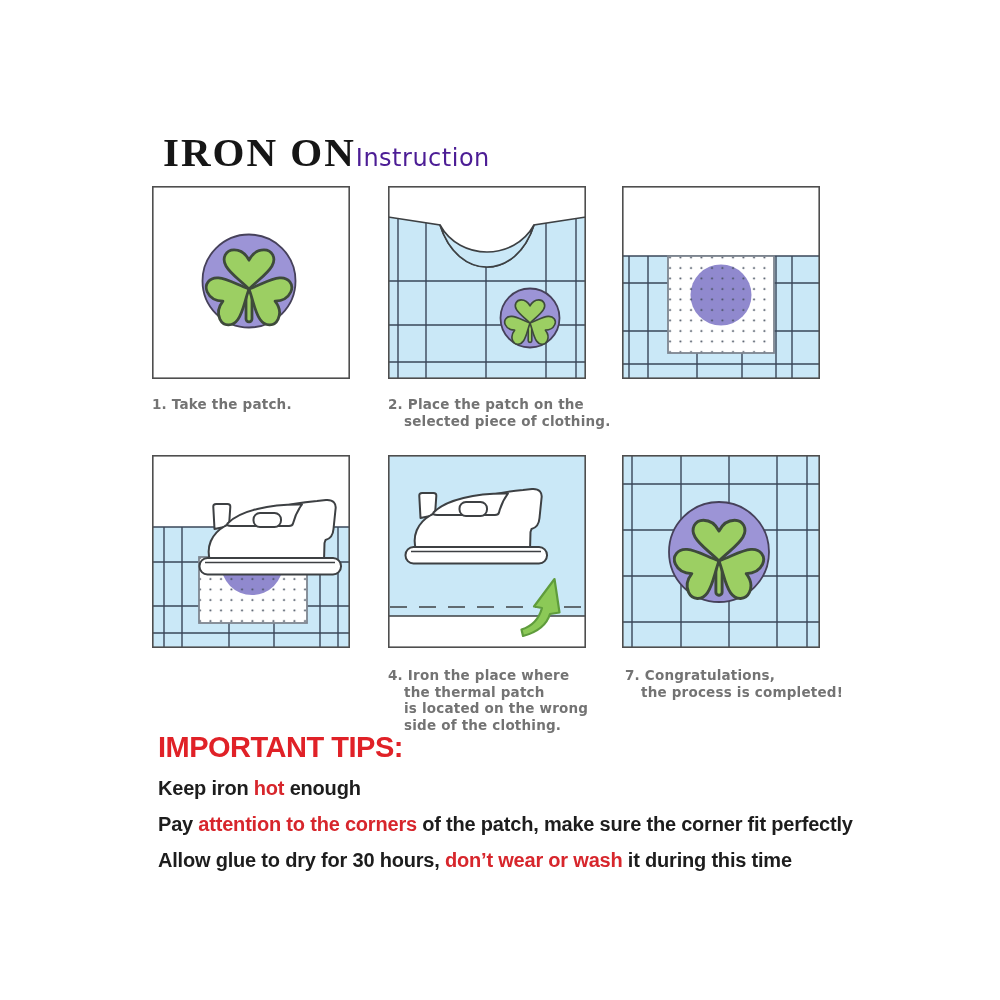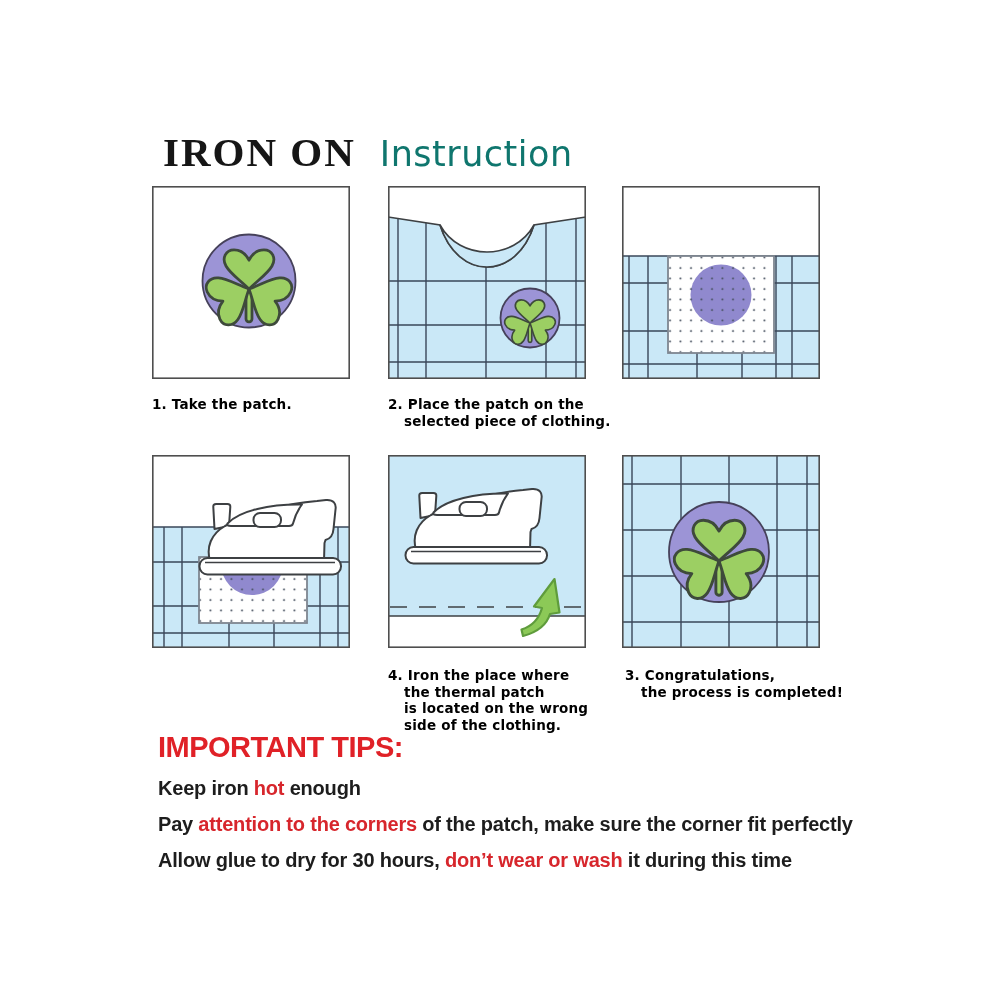--- a/index.html
+++ b/index.html
@@ -3,30 +3,30 @@
 <meta charset="utf-8">
 <style>
   html,body{margin:0;padding:0;background:#ffffff;}
   #canvas{position:relative;width:1000px;height:956px;background:#fff;overflow:hidden;
           font-family:"DejaVu Sans",sans-serif;}
 
   
   .title{position:absolute;left:163px;top:128px;display:flex;align-items:baseline;white-space:nowrap;}
   .title .serif{font-family:"Liberation Serif",serif;font-weight:600;font-size:41px;
                 letter-spacing:2px;color:#161616;}
-  .title .sans{font-family:"DejaVu Sans",sans-serif;font-weight:400;font-size:35px;
-               letter-spacing:0.5px;color:#0f766e;margin-left:24px;}
+  .title .sans{font-family:"DejaVu Sans",sans-serif;font-weight:400;font-size:24px;
+               letter-spacing:0.5px;color:#4c1d95;}
 
   
   .panel{position:absolute;width:198px;height:193px;}
   .p-r1{top:186px;}  .p-r2{top:455px;}
   .p-c1{left:152px;} .p-c2{left:388px;} .p-c3{left:622px;}
 
   
-  .caption{position:absolute;width:232px;font-size:13.5px;line-height:16.5px;color:#000000;
+  .caption{position:absolute;width:232px;font-size:13.5px;line-height:16.5px;color:#737373;
            letter-spacing:0.2px;font-weight:600;white-space:pre-line;
            padding-left:16px;text-indent:-16px;}
   .cap-r1{top:396px;} .cap-r2{top:667px;}
 
   
   .tips{position:absolute;left:158px;top:731px;font-family:"Liberation Sans",sans-serif;}
   .tips-heading{font-size:29px;font-weight:700;letter-spacing:-0.5px;color:var(--heading-red,#e02127);}
   .tip{font-size:20px;font-weight:700;letter-spacing:-0.2px;color:#1d1d1d;margin-top:13px;}
   .tip:first-of-type{margin-top:12px;}
   .tip .red{color:var(--tips-red,#d7262c);}
@@ -176,21 +176,21 @@
     </svg>
   </div>
 
   <div class="caption cap-r1 p-c1">1. Take the patch.</div>
   <div class="caption cap-r1 p-c2">2. Place the patch on the
 selected piece of clothing.</div>
   <div class="caption cap-r2 p-c2">4. Iron the place where
 the thermal patch
 is located on the wrong
 side of the clothing.</div>
-  <div class="caption cap-r2" style="left:625px">3. Congratulations,
+  <div class="caption cap-r2" style="left:625px">7. Congratulations,
 the process is completed!</div>
 
   <div class="tips">
     <div class="tips-heading">IMPORTANT TIPS:</div>
     <div class="tip"><span>Keep iron </span><span class="red">hot</span><span> enough</span></div>
     <div class="tip"><span>Pay </span><span class="red">attention to the corners</span><span> of the patch, make sure the corner fit perfectly</span></div>
     <div class="tip"><span>Allow glue to dry for 30 hours, </span><span class="red">don’t wear or wash</span><span> it during this time</span></div>
   </div>
 
 </div>

